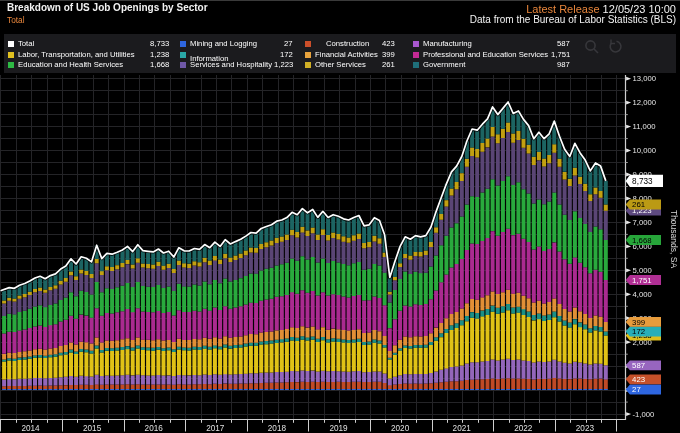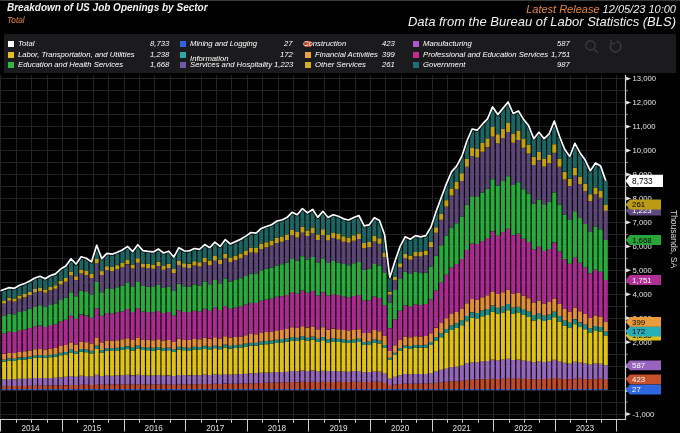--- a/index.html
+++ b/index.html
@@ -1,27 +1,27 @@
 <!DOCTYPE html>
 <html><head><meta charset="utf-8"><title>Breakdown of US Job Openings by Sector</title>
 <style>
 html,body{margin:0;padding:0;background:#000;}
 #wrap{position:relative;width:680px;height:433px;background:#000;overflow:hidden;
   font-family:"Liberation Sans",sans-serif;}
 #title{position:absolute;left:7px;top:2px;font-size:10px;font-weight:bold;color:#f2f2f2;}
 #subtitle{position:absolute;left:7px;top:14.5px;font-size:8.3px;color:#e8863c;}
 #hr1{position:absolute;right:4px;top:2.5px;font-size:11px;color:#f2f2f2;}
 #hr1 .or{color:#e8863c;}
-#hr2{position:absolute;right:4px;top:13.5px;font-size:13px;color:#f2f2f2;}
+#hr2{position:absolute;right:4px;top:13.5px;font-size:10px;color:#f2f2f2;}
 #legend{position:absolute;left:4px;top:34px;width:672px;height:39px;background:rgba(27,27,30,0.999);}
 .sq{position:absolute;width:6px;height:6px;}
 .ln,.lv{position:absolute;font-size:7.7px;color:#fff;white-space:nowrap;will-change:transform;}
 text{font-family:"Liberation Sans",sans-serif;}
 svg{transform:translateZ(0);}
-#title,#subtitle,#hr1,#hr2,#legend{transform:translateZ(0);font-style:italic;}
+#title,#subtitle,#hr1,#hr2,#legend{transform:translateZ(0);}
 </style></head>
 <body>
 <div id="wrap">
 <div style="position:absolute;left:0;top:0;width:680px;height:1px;background:#3a3a3a"></div>
 <svg width="680" height="433" viewBox="0 0 680 433" style="position:absolute;left:0;top:0">
 <path d="M0 414.5H625.5 M0 402.5H625.5 M0 390.5H625.5 M0 378.5H625.5 M0 366.5H625.5 M0 354.5H625.5 M0 342.5H625.5 M0 330.5H625.5 M0 318.5H625.5 M0 306.5H625.5 M0 294.5H625.5 M0 282.5H625.5 M0 270.5H625.5 M0 258.5H625.5 M0 246.5H625.5 M0 234.5H625.5 M0 222.5H625.5 M0 210.5H625.5 M0 198.5H625.5 M0 186.5H625.5 M0 174.5H625.5 M0 162.5H625.5 M0 150.5H625.5 M0 138.5H625.5 M0 126.5H625.5 M0 114.5H625.5 M0 102.5H625.5 M0 90.5H625.5 M0 78.5H625.5" stroke="#242427" stroke-width="1" fill="none"></path>
 <path d="M0.5 75.0V419.0 M16.5 75.0V419.0 M31.5 75.0V419.0 M47.5 75.0V419.0 M62.5 75.0V419.0 M77.5 75.0V419.0 M93.5 75.0V419.0 M108.5 75.0V419.0 M124.5 75.0V419.0 M139.5 75.0V419.0 M154.5 75.0V419.0 M170.5 75.0V419.0 M185.5 75.0V419.0 M201.5 75.0V419.0 M216.5 75.0V419.0 M231.5 75.0V419.0 M247.5 75.0V419.0 M262.5 75.0V419.0 M278.5 75.0V419.0 M293.5 75.0V419.0 M308.5 75.0V419.0 M324.5 75.0V419.0 M339.5 75.0V419.0 M355.5 75.0V419.0 M370.5 75.0V419.0 M385.5 75.0V419.0 M401.5 75.0V419.0 M416.5 75.0V419.0 M432.5 75.0V419.0 M447.5 75.0V419.0 M462.5 75.0V419.0 M478.5 75.0V419.0 M493.5 75.0V419.0 M509.5 75.0V419.0 M524.5 75.0V419.0 M539.5 75.0V419.0 M555.5 75.0V419.0 M570.5 75.0V419.0 M586.5 75.0V419.0 M601.5 75.0V419.0 M616.5 75.0V419.0" stroke="#242427" stroke-width="1" fill="none"></path>
 <path fill="#2e66e0" d="M2.1 389.0h4.0v1.1h-4.0zM7.2 389.0h4.0v1.1h-4.0zM12.4 389.0h4.0v1.1h-4.0zM17.5 389.0h4.0v1.1h-4.0zM22.7 389.0h4.0v1.1h-4.0zM27.8 389.0h4.0v1.1h-4.0zM33.0 389.0h4.0v1.1h-4.0zM38.1 389.0h4.0v1.1h-4.0zM43.2 389.0h4.0v1.1h-4.0zM48.4 389.0h4.0v1.1h-4.0zM53.5 389.0h4.0v1.1h-4.0zM58.7 389.0h4.0v1.1h-4.0zM63.8 389.0h4.0v1.1h-4.0zM69.0 389.0h4.0v1.1h-4.0zM74.1 389.0h4.0v1.1h-4.0zM79.2 389.0h4.0v1.1h-4.0zM84.4 389.0h4.0v1.1h-4.0zM89.5 389.0h4.0v1.1h-4.0zM94.7 389.0h4.0v1.1h-4.0zM99.8 389.0h4.0v1.1h-4.0zM104.9 389.0h4.0v1.1h-4.0zM110.1 389.0h4.0v1.1h-4.0zM115.2 389.0h4.0v1.1h-4.0zM120.4 389.0h4.0v1.1h-4.0zM125.5 389.0h4.0v1.1h-4.0zM130.7 389.0h4.0v1.1h-4.0zM135.8 389.0h4.0v1.1h-4.0zM140.9 389.0h4.0v1.1h-4.0zM146.1 389.0h4.0v1.1h-4.0zM151.2 389.0h4.0v1.1h-4.0zM156.4 389.0h4.0v1.1h-4.0zM161.5 389.0h4.0v1.1h-4.0zM166.7 389.0h4.0v1.1h-4.0zM171.8 389.0h4.0v1.1h-4.0zM176.9 389.0h4.0v1.1h-4.0zM182.1 389.0h4.0v1.1h-4.0zM187.2 389.0h4.0v1.1h-4.0zM192.4 389.0h4.0v1.1h-4.0zM197.5 389.0h4.0v1.1h-4.0zM202.7 389.0h4.0v1.1h-4.0zM207.8 389.0h4.0v1.1h-4.0zM212.9 389.0h4.0v1.1h-4.0zM218.1 389.0h4.0v1.1h-4.0zM223.2 389.0h4.0v1.1h-4.0zM228.4 389.0h4.0v1.1h-4.0zM233.5 389.0h4.0v1.1h-4.0zM238.7 389.0h4.0v1.1h-4.0zM243.8 389.0h4.0v1.1h-4.0zM248.9 389.0h4.0v1.1h-4.0zM254.1 389.0h4.0v1.1h-4.0zM259.2 389.0h4.0v1.1h-4.0zM264.4 389.0h4.0v1.1h-4.0zM269.5 389.0h4.0v1.1h-4.0zM274.7 389.0h4.0v1.1h-4.0zM279.8 389.0h4.0v1.1h-4.0zM284.9 389.0h4.0v1.1h-4.0zM290.1 389.0h4.0v1.1h-4.0zM295.2 389.0h4.0v1.1h-4.0zM300.4 389.0h4.0v1.1h-4.0zM305.5 389.0h4.0v1.1h-4.0zM310.7 389.0h4.0v1.1h-4.0zM315.8 389.0h4.0v1.1h-4.0zM320.9 389.0h4.0v1.1h-4.0zM326.1 389.0h4.0v1.1h-4.0zM331.2 389.0h4.0v1.1h-4.0zM336.4 389.0h4.0v1.1h-4.0zM341.5 389.0h4.0v1.1h-4.0zM346.6 389.0h4.0v1.1h-4.0zM351.8 389.0h4.0v1.1h-4.0zM356.9 389.0h4.0v1.1h-4.0zM362.1 389.0h4.0v1.1h-4.0zM367.2 389.0h4.0v1.1h-4.0zM372.4 389.0h4.0v1.1h-4.0zM377.5 389.0h4.0v1.1h-4.0zM382.6 389.0h4.0v1.1h-4.0zM387.8 389.0h4.0v1.1h-4.0zM392.9 389.0h4.0v1.1h-4.0zM398.1 389.0h4.0v1.1h-4.0zM403.2 389.0h4.0v1.1h-4.0zM408.4 389.0h4.0v1.1h-4.0zM413.5 389.0h4.0v1.1h-4.0zM418.6 389.0h4.0v1.1h-4.0zM423.8 389.0h4.0v1.1h-4.0zM428.9 389.0h4.0v1.1h-4.0zM434.1 389.0h4.0v1.1h-4.0zM439.2 389.0h4.0v1.1h-4.0zM444.4 389.0h4.0v1.1h-4.0zM449.5 389.0h4.0v1.1h-4.0zM454.6 389.0h4.0v1.1h-4.0zM459.8 389.0h4.0v1.1h-4.0zM464.9 389.0h4.0v1.1h-4.0zM470.1 389.0h4.0v1.1h-4.0zM475.2 389.0h4.0v1.1h-4.0zM480.4 389.0h4.0v1.1h-4.0zM485.5 389.0h4.0v1.1h-4.0zM490.6 389.0h4.0v1.1h-4.0zM495.8 389.0h4.0v1.1h-4.0zM500.9 389.0h4.0v1.1h-4.0zM506.1 389.0h4.0v1.1h-4.0zM511.2 389.0h4.0v1.1h-4.0zM516.4 389.0h4.0v1.1h-4.0zM521.5 389.0h4.0v1.1h-4.0zM526.6 389.0h4.0v1.1h-4.0zM531.8 389.0h4.0v1.1h-4.0zM536.9 389.0h4.0v1.1h-4.0zM542.1 389.0h4.0v1.1h-4.0zM547.2 389.0h4.0v1.1h-4.0zM552.3 389.0h4.0v1.1h-4.0zM557.5 389.0h4.0v1.1h-4.0zM562.6 389.0h4.0v1.1h-4.0zM567.8 389.0h4.0v1.1h-4.0zM572.9 389.0h4.0v1.1h-4.0zM578.1 389.0h4.0v1.1h-4.0zM583.2 389.0h4.0v1.1h-4.0zM588.3 389.0h4.0v1.1h-4.0zM593.5 389.0h4.0v1.1h-4.0zM598.6 389.0h4.0v1.1h-4.0zM603.8 389.0h4.0v1.1h-4.0z"></path>
 <path fill="#c04a26" d="M2.1 386.2h4.0v2.7h-4.0zM7.2 386.1h4.0v2.8h-4.0zM12.4 386.1h4.0v2.8h-4.0zM17.5 386.0h4.0v2.9h-4.0zM22.7 385.9h4.0v3.0h-4.0zM27.8 385.8h4.0v3.2h-4.0zM33.0 385.7h4.0v3.2h-4.0zM38.1 385.6h4.0v3.4h-4.0zM43.2 385.7h4.0v3.2h-4.0zM48.4 385.6h4.0v3.4h-4.0zM53.5 385.5h4.0v3.5h-4.0zM58.7 385.3h4.0v3.6h-4.0zM63.8 385.2h4.0v3.8h-4.0zM69.0 384.9h4.0v4.0h-4.0zM74.1 385.1h4.0v3.9h-4.0zM79.2 384.8h4.0v4.2h-4.0zM84.4 384.8h4.0v4.1h-4.0zM89.5 385.0h4.0v4.0h-4.0zM94.7 384.3h4.0v4.6h-4.0zM99.8 384.8h4.0v4.1h-4.0zM104.9 384.6h4.0v4.3h-4.0zM110.1 384.6h4.0v4.3h-4.0zM115.2 384.5h4.0v4.4h-4.0zM120.4 384.5h4.0v4.5h-4.0zM125.5 384.3h4.0v4.7h-4.0zM130.7 384.5h4.0v4.4h-4.0zM135.8 384.2h4.0v4.7h-4.0zM140.9 384.4h4.0v4.5h-4.0zM146.1 384.5h4.0v4.5h-4.0zM151.2 384.5h4.0v4.5h-4.0zM156.4 384.4h4.0v4.5h-4.0zM161.5 384.5h4.0v4.5h-4.0zM166.7 384.4h4.0v4.5h-4.0zM171.8 384.7h4.0v4.3h-4.0zM176.9 384.3h4.0v4.7h-4.0zM182.1 384.4h4.0v4.5h-4.0zM187.2 384.4h4.0v4.6h-4.0zM192.4 384.3h4.0v4.7h-4.0zM197.5 384.3h4.0v4.7h-4.0zM202.7 384.0h4.0v4.9h-4.0zM207.8 384.2h4.0v4.8h-4.0zM212.9 383.9h4.0v5.1h-4.0zM218.1 384.1h4.0v4.9h-4.0zM223.2 383.7h4.0v5.3h-4.0zM228.4 383.8h4.0v5.1h-4.0zM233.5 383.8h4.0v5.2h-4.0zM238.7 383.6h4.0v5.4h-4.0zM243.8 383.5h4.0v5.5h-4.0zM248.9 383.2h4.0v5.7h-4.0zM254.1 383.2h4.0v5.7h-4.0zM259.2 383.0h4.0v5.9h-4.0zM264.4 382.8h4.0v6.1h-4.0zM269.5 382.8h4.0v6.1h-4.0zM274.7 382.5h4.0v6.4h-4.0zM279.8 382.5h4.0v6.5h-4.0zM284.9 382.3h4.0v6.6h-4.0zM290.1 382.0h4.0v6.9h-4.0zM295.2 382.2h4.0v6.8h-4.0zM300.4 381.8h4.0v7.2h-4.0zM305.5 382.0h4.0v7.0h-4.0zM310.7 381.7h4.0v7.2h-4.0zM315.8 382.1h4.0v6.9h-4.0zM320.9 381.8h4.0v7.1h-4.0zM326.1 382.0h4.0v7.0h-4.0zM331.2 381.9h4.0v7.1h-4.0zM336.4 381.8h4.0v7.1h-4.0zM341.5 381.9h4.0v7.0h-4.0zM346.6 382.0h4.0v6.9h-4.0zM351.8 381.8h4.0v7.2h-4.0zM356.9 381.8h4.0v7.2h-4.0zM362.1 382.1h4.0v6.8h-4.0zM367.2 382.1h4.0v6.9h-4.0zM372.4 381.7h4.0v7.3h-4.0zM377.5 381.8h4.0v7.2h-4.0zM382.6 382.9h4.0v6.0h-4.0zM387.8 385.1h4.0v3.8h-4.0zM392.9 384.5h4.0v4.5h-4.0zM398.1 383.8h4.0v5.1h-4.0zM403.2 383.5h4.0v5.5h-4.0zM408.4 383.7h4.0v5.3h-4.0zM413.5 383.5h4.0v5.4h-4.0zM418.6 383.7h4.0v5.3h-4.0zM423.8 383.6h4.0v5.3h-4.0zM428.9 383.3h4.0v5.6h-4.0zM434.1 382.8h4.0v6.1h-4.0zM439.2 382.3h4.0v6.7h-4.0zM444.4 381.8h4.0v7.1h-4.0zM449.5 381.3h4.0v7.6h-4.0zM454.6 381.2h4.0v7.8h-4.0zM459.8 380.8h4.0v8.1h-4.0zM464.9 380.1h4.0v8.8h-4.0zM470.1 379.7h4.0v9.3h-4.0zM475.2 379.6h4.0v9.4h-4.0zM480.4 379.3h4.0v9.6h-4.0zM485.5 379.0h4.0v9.9h-4.0zM490.6 378.5h4.0v10.5h-4.0zM495.8 378.9h4.0v10.1h-4.0zM500.9 378.4h4.0v10.5h-4.0zM506.1 378.2h4.0v10.7h-4.0zM511.2 378.6h4.0v10.4h-4.0zM516.4 378.4h4.0v10.5h-4.0zM521.5 378.8h4.0v10.1h-4.0zM526.6 378.9h4.0v10.0h-4.0zM531.8 379.6h4.0v9.4h-4.0zM536.9 379.0h4.0v10.0h-4.0zM542.1 379.1h4.0v9.8h-4.0zM547.2 378.8h4.0v10.2h-4.0zM552.3 378.0h4.0v10.9h-4.0zM557.5 378.6h4.0v10.3h-4.0zM562.6 378.9h4.0v10.0h-4.0zM567.8 379.2h4.0v9.8h-4.0zM572.9 378.4h4.0v10.6h-4.0zM578.1 378.7h4.0v10.3h-4.0zM583.2 379.0h4.0v10.0h-4.0zM588.3 379.2h4.0v9.7h-4.0zM593.5 378.7h4.0v10.2h-4.0zM598.6 378.7h4.0v10.3h-4.0zM603.8 379.3h4.0v9.6h-4.0z"></path>
 <path fill="#9366ba" d="M2.1 379.4h4.0v6.8h-4.0zM7.2 379.1h4.0v7.0h-4.0zM12.4 379.2h4.0v6.9h-4.0zM17.5 378.9h4.0v7.1h-4.0zM22.7 378.7h4.0v7.2h-4.0zM27.8 378.4h4.0v7.4h-4.0zM33.0 378.1h4.0v7.6h-4.0zM38.1 377.9h4.0v7.7h-4.0zM43.2 378.2h4.0v7.6h-4.0zM48.4 377.9h4.0v7.7h-4.0zM53.5 377.7h4.0v7.8h-4.0zM58.7 377.2h4.0v8.1h-4.0zM63.8 376.8h4.0v8.3h-4.0zM69.0 376.1h4.0v8.8h-4.0zM74.1 376.7h4.0v8.4h-4.0zM79.2 375.9h4.0v8.9h-4.0zM84.4 376.1h4.0v8.7h-4.0zM89.5 376.4h4.0v8.6h-4.0zM94.7 374.7h4.0v9.7h-4.0zM99.8 376.1h4.0v8.7h-4.0zM104.9 375.5h4.0v9.1h-4.0zM110.1 375.7h4.0v8.9h-4.0zM115.2 375.4h4.0v9.1h-4.0zM120.4 375.2h4.0v9.3h-4.0zM125.5 374.8h4.0v9.5h-4.0zM130.7 375.4h4.0v9.2h-4.0zM135.8 374.7h4.0v9.5h-4.0zM140.9 375.3h4.0v9.2h-4.0zM146.1 375.4h4.0v9.1h-4.0zM151.2 375.4h4.0v9.1h-4.0zM156.4 375.1h4.0v9.3h-4.0zM161.5 375.6h4.0v8.9h-4.0zM166.7 375.4h4.0v9.1h-4.0zM171.8 376.1h4.0v8.6h-4.0zM176.9 375.0h4.0v9.3h-4.0zM182.1 375.3h4.0v9.1h-4.0zM187.2 375.4h4.0v9.0h-4.0zM192.4 375.1h4.0v9.2h-4.0zM197.5 375.2h4.0v9.0h-4.0zM202.7 374.6h4.0v9.4h-4.0zM207.8 375.0h4.0v9.2h-4.0zM212.9 374.3h4.0v9.5h-4.0zM218.1 374.8h4.0v9.3h-4.0zM223.2 374.1h4.0v9.5h-4.0zM228.4 374.5h4.0v9.3h-4.0zM233.5 374.3h4.0v9.5h-4.0zM238.7 373.9h4.0v9.6h-4.0zM243.8 373.6h4.0v9.8h-4.0zM248.9 373.3h4.0v9.9h-4.0zM254.1 373.3h4.0v9.9h-4.0zM259.2 372.9h4.0v10.1h-4.0zM264.4 372.5h4.0v10.3h-4.0zM269.5 372.4h4.0v10.4h-4.0zM274.7 372.0h4.0v10.6h-4.0zM279.8 371.8h4.0v10.6h-4.0zM284.9 371.6h4.0v10.7h-4.0zM290.1 370.9h4.0v11.1h-4.0zM295.2 371.2h4.0v10.9h-4.0zM300.4 370.5h4.0v11.3h-4.0zM305.5 371.0h4.0v11.0h-4.0zM310.7 370.7h4.0v11.1h-4.0zM315.8 371.4h4.0v10.7h-4.0zM320.9 370.8h4.0v11.0h-4.0zM326.1 371.3h4.0v10.6h-4.0zM331.2 371.1h4.0v10.8h-4.0zM336.4 371.3h4.0v10.5h-4.0zM341.5 371.5h4.0v10.4h-4.0zM346.6 371.7h4.0v10.3h-4.0zM351.8 371.3h4.0v10.5h-4.0zM356.9 371.1h4.0v10.6h-4.0zM362.1 372.2h4.0v9.9h-4.0zM367.2 372.1h4.0v10.0h-4.0zM372.4 371.4h4.0v10.3h-4.0zM377.5 371.5h4.0v10.2h-4.0zM382.6 373.6h4.0v9.4h-4.0zM387.8 378.4h4.0v6.8h-4.0zM392.9 376.7h4.0v7.8h-4.0zM398.1 375.2h4.0v8.7h-4.0zM403.2 374.0h4.0v9.4h-4.0zM408.4 374.3h4.0v9.4h-4.0zM413.5 373.9h4.0v9.7h-4.0zM418.6 374.0h4.0v9.7h-4.0zM423.8 373.9h4.0v9.7h-4.0zM428.9 372.9h4.0v10.4h-4.0zM434.1 371.4h4.0v11.4h-4.0zM439.2 369.7h4.0v12.5h-4.0zM444.4 368.3h4.0v13.5h-4.0zM449.5 367.1h4.0v14.2h-4.0zM454.6 366.4h4.0v14.8h-4.0zM459.8 365.4h4.0v15.4h-4.0zM464.9 363.5h4.0v16.6h-4.0zM470.1 362.3h4.0v17.4h-4.0zM475.2 362.3h4.0v17.3h-4.0zM480.4 361.6h4.0v17.7h-4.0zM485.5 361.1h4.0v18.0h-4.0zM490.6 359.4h4.0v19.0h-4.0zM495.8 360.4h4.0v18.5h-4.0zM500.9 359.5h4.0v19.0h-4.0zM506.1 358.8h4.0v19.4h-4.0zM511.2 360.1h4.0v18.5h-4.0zM516.4 359.5h4.0v18.9h-4.0zM521.5 360.5h4.0v18.3h-4.0zM526.6 360.9h4.0v18.0h-4.0zM531.8 362.4h4.0v17.1h-4.0zM536.9 361.6h4.0v17.4h-4.0zM542.1 362.1h4.0v17.0h-4.0zM547.2 361.5h4.0v17.3h-4.0zM552.3 359.7h4.0v18.3h-4.0zM557.5 361.4h4.0v17.2h-4.0zM562.6 362.8h4.0v16.2h-4.0zM567.8 363.4h4.0v15.7h-4.0zM572.9 361.9h4.0v16.5h-4.0zM578.1 362.6h4.0v16.0h-4.0zM583.2 363.4h4.0v15.5h-4.0zM588.3 364.5h4.0v14.7h-4.0zM593.5 363.5h4.0v15.3h-4.0zM598.6 363.7h4.0v14.9h-4.0zM603.8 365.3h4.0v14.1h-4.0z"></path>
@@ -132,21 +132,21 @@
 <span class="sq" style="left:176.0px;top:7.1px;background:#2e66e0"></span>
 <span class="ln" style="left:186.0px;top:5.2px">Mining and Logging</span>
 <span class="lv" style="right:383px;top:5.2px">27</span>
 <span class="sq" style="left:176.0px;top:17.5px;background:#2aa7a7"></span>
 <span class="ln" style="left:186.0px;top:20px">Information</span>
 <span class="lv" style="right:383px;top:15.6px">172</span>
 <span class="sq" style="left:176.0px;top:27.9px;background:#6f58a8"></span>
 <span class="ln" style="left:186.0px;top:26.0px">Services and Hospitality</span>
 <span class="lv" style="right:383px;top:26.0px">1,223</span>
 <span class="sq" style="left:301.0px;top:7.1px;background:#cc4f2a"></span>
-<span class="ln" style="left:299px;top:5.2px">Construction</span>
+<span class="ln" style="left:322px;top:5.2px">Construction</span>
 <span class="lv" style="right:281px;top:5.2px">423</span>
 <span class="sq" style="left:301.0px;top:17.5px;background:#e8a33d"></span>
 <span class="ln" style="left:310.5px;top:15.6px">Financial Activities</span>
 <span class="lv" style="right:281px;top:15.6px">399</span>
 <span class="sq" style="left:301.0px;top:27.9px;background:#d0af25"></span>
 <span class="ln" style="left:310.5px;top:26.0px">Other Services</span>
 <span class="lv" style="right:281px;top:26.0px">261</span>
 <span class="sq" style="left:408.5px;top:7.1px;background:#a958cf"></span>
 <span class="ln" style="left:418.5px;top:5.2px">Manufacturing</span>
 <span class="lv" style="right:106px;top:5.2px">587</span>

